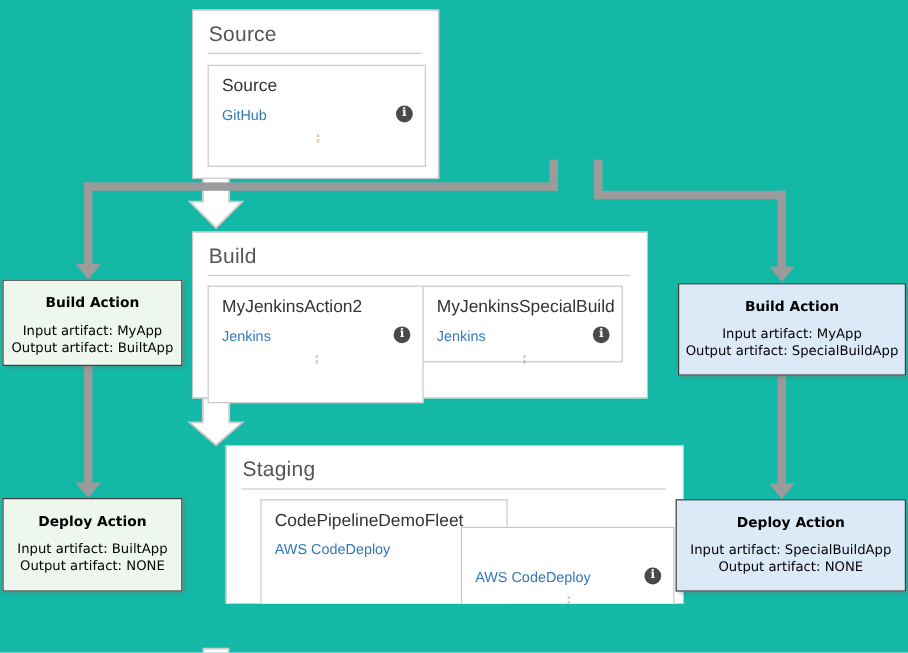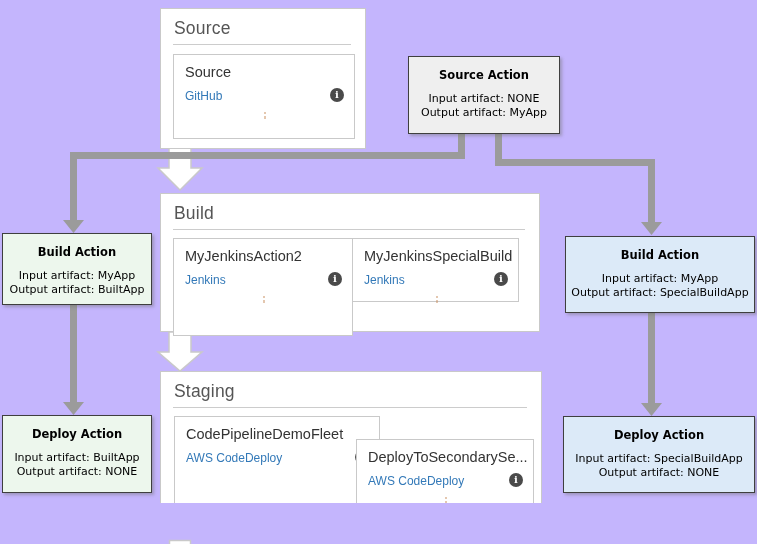--- a/index.html
+++ b/index.html
@@ -1,25 +1,25 @@
 <!DOCTYPE html>
 <html><head>
 <meta charset="utf-8">
 <style>
   * { margin:0; padding:0; box-sizing:border-box; }
   html,body { background:#ffffff; }
   .diagram {
     position:relative; width:757px; height:544px; overflow:hidden;
-    background:#c4b5fd; font-family:"Liberation Sans", sans-serif;
+    background:#14b8a6; font-family:"Liberation Sans", sans-serif;
   }
   .overlay { position:absolute; left:0; top:0; width:757px; height:544px; pointer-events:none; }
 
   
   .stage { position:absolute; background:#ffffff; border:1px solid #c9c9c9; }
-  .stage--clipped { border-bottom:none; overflow:hidden; }
+  .stage--clipped { border-bottom:none; overflow:hidden;margin-left:28px; }
   .stage-title { position:absolute; left:13px; top:9px; font-size:17.5px; color:#555555; letter-spacing:.2px; }
   .stage-rule  { position:absolute; left:12px; right:14px; top:35px; border-top:1px solid #cccccc; }
 
   
   .card { position:absolute; background:#ffffff; border:1px solid #c9c9c9; }
   .card-name { position:absolute; left:11px; top:9px; font-size:14.5px; color:#333333; white-space:nowrap; }
   .card-link { position:absolute; left:11px; top:34px; font-size:12px; color:#3379b8; text-decoration:none; white-space:nowrap; cursor:pointer; }
   .info {
     position:absolute; right:10px; top:33px; width:14px; height:14px; border-radius:50%;
     background:#4a4a4a; color:#ffffff; font-family:"DejaVu Serif", serif; font-weight:bold;
@@ -92,38 +92,32 @@
       <div class="card-name">MyJenkinsSpecialBuild</div>
       <a class="card-link">Jenkins</a>
       <span class="info">i</span>
       <span class="mark"></span>
     </div>
   </div>
 
   <div class="stage stage--clipped" style="left:160px;top:371px;width:382px;height:132px">
     <div class="stage-title">Staging</div>
     <div class="stage-rule"></div>
-    <div class="card" style="left:13px;top:44px;width:206px;height:95px">
+    <div class="card" style="left:28px;top:44px;width:206px;height:95px">
       <div class="card-name">CodePipelineDemoFleet</div>
       <a class="card-link">AWS CodeDeploy</a>
       <span class="info">i</span>
     </div>
     <div class="card" style="left:195px;top:67px;width:178px;height:95px">
-      <div class="card-name">DeployToSecondarySe...</div>
       <a class="card-link">AWS CodeDeploy</a>
       <span class="info">i</span>
       <span class="mark"></span>
     </div>
   </div>
 
-  <div class="note note--gray" style="left:408px;top:56px;width:152px;height:78px">
-    <div class="note-title">Source Action</div>
-    <div class="note-line">Input artifact: NONE</div>
-    <div class="note-line">Output artifact: MyApp</div>
-  </div>
 
   <div class="note note--green" style="left:2px;top:233px;width:150px;height:72px">
     <div class="note-title">Build Action</div>
     <div class="note-line">Input artifact: MyApp</div>
     <div class="note-line">Output artifact: BuiltApp</div>
   </div>
 
   <div class="note note--green" style="left:2px;top:415px;width:150px;height:78px">
     <div class="note-title">Deploy Action</div>
     <div class="note-line">Input artifact: BuiltApp</div>

